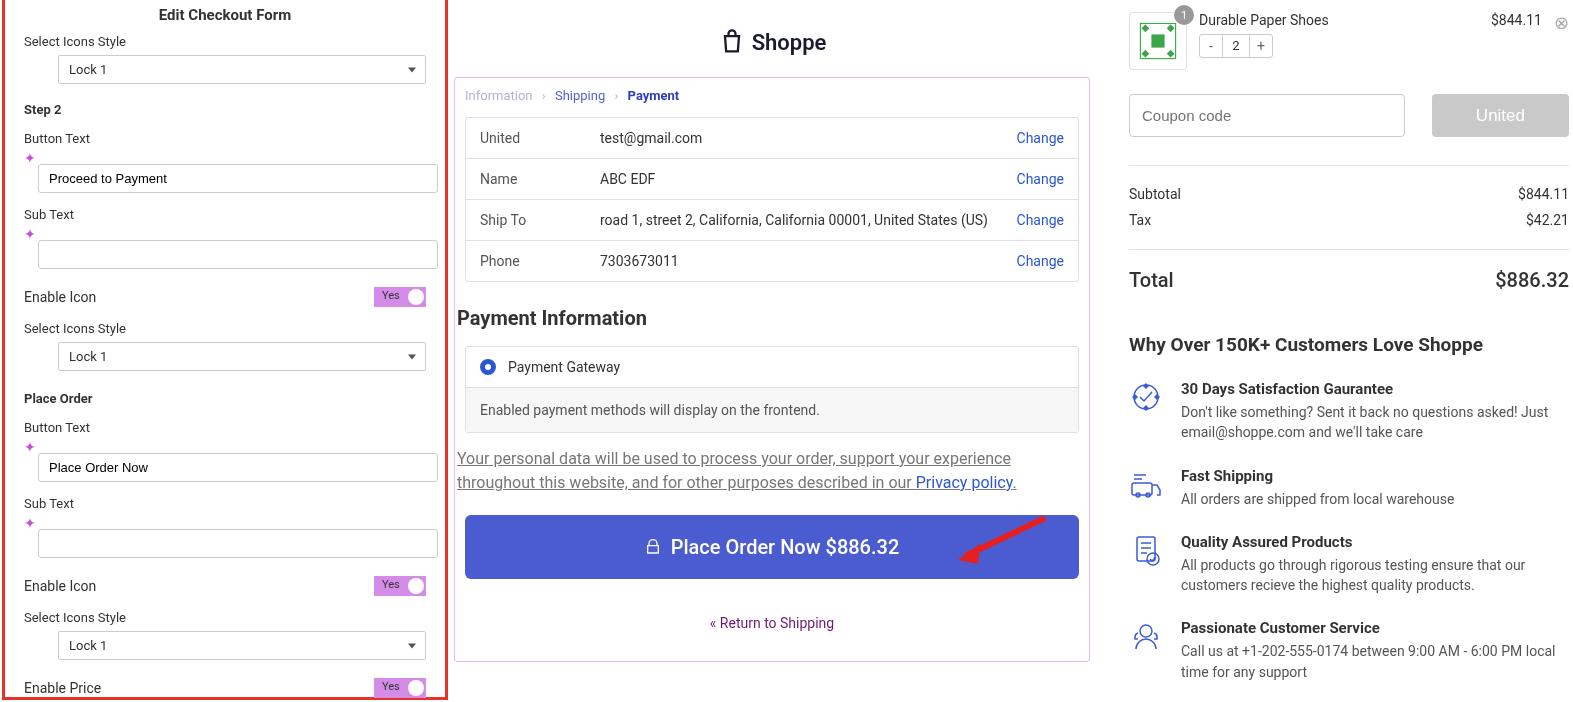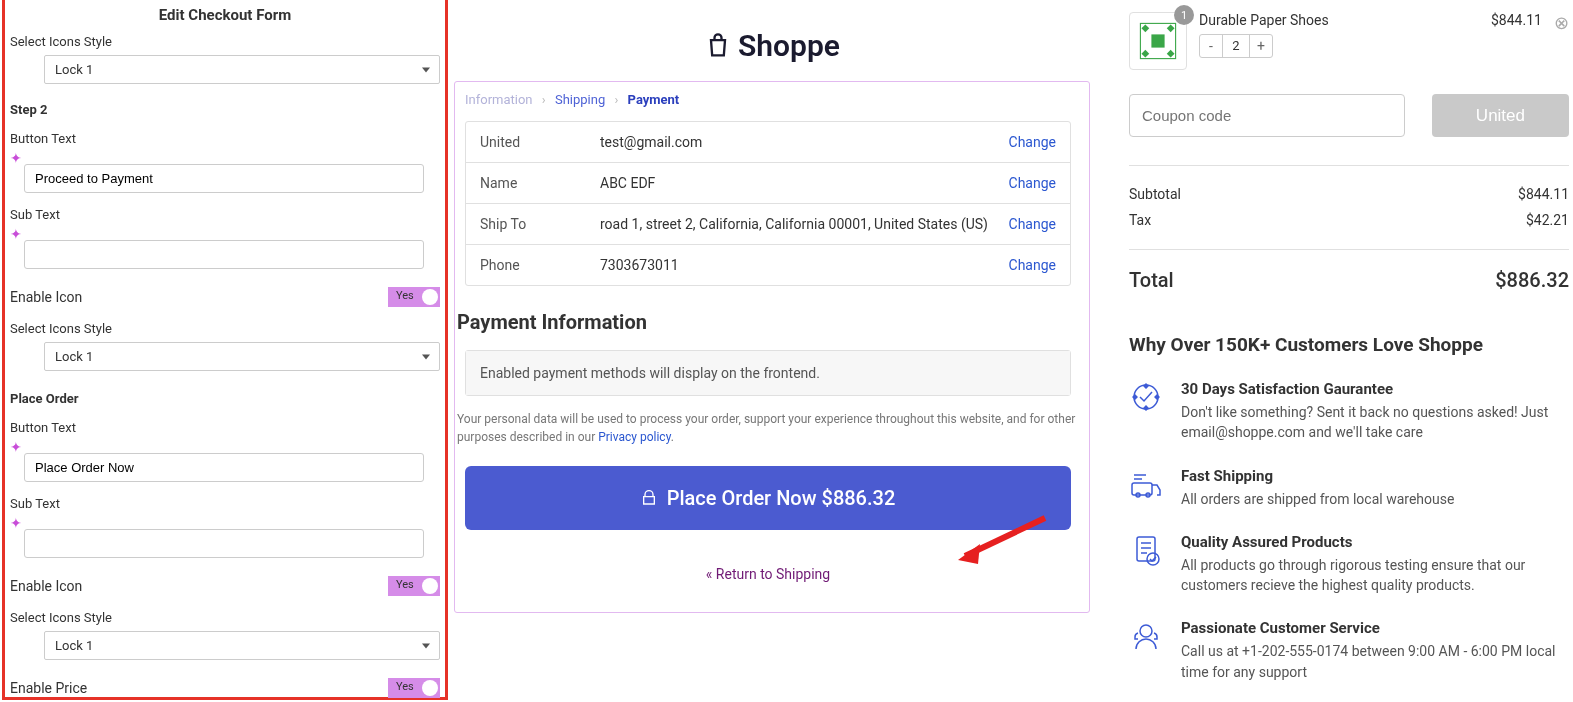--- a/index.html
+++ b/index.html
@@ -1,59 +1,59 @@
 <!DOCTYPE html>
 <html><head>
 <meta charset="utf-8">
 <style>
 * { box-sizing: border-box; margin: 0; padding: 0; }
 body { font-family: -apple-system, BlinkMacSystemFont, "Segoe UI", Roboto, Arial, sans-serif; font-size: 14px; color: #333; width: 1573px; height: 702px; position: relative; background: #fff; overflow: hidden; }
 
 .edit-panel { position: absolute; left: 2px; top: 0; width: 446px; height: 700px; border: 3px solid #e63228; border-top: none; }
 .edit-title { text-align: center; font-weight: bold; font-size: 15px; padding: 6px 0; }
-.edit-body { padding: 0 5px; }
+.edit-body { padding: 0 19px; }
 .form-label { font-size: 13px; color: #333; margin-top: 14px; display: block; }
 .form-label.first { margin-top: 4px; }
 .select-field { width: 100%; border: 1px solid #ccc; border-radius: 2px; padding: 6px 28px 6px 10px; font-size: 13px; margin-top: 6px; background: #fff; position: relative; cursor: pointer; }
 .select-wrap { position: relative; margin-top: 6px; margin-left: 34px; }
 .select-wrap .caret { position: absolute; right: 10px; top: 50%; transform: translateY(-50%); border-left: 4px solid transparent; border-right: 4px solid transparent; border-top: 5px solid #555; }
 .step-label { font-weight: bold; margin-top: 18px; font-size: 13px;}
 .sparkle { color: #c84dd8; margin-top: 4px; font-size: 14px; display:inline-block;}
 .input-field { width: 400px; border: 1px solid #ccc; border-radius: 3px; padding: 6px 10px; font-size: 13px; margin-left: 14px; margin-top: -2px; }
 .toggle-row { display: flex; justify-content: space-between; align-items: center; margin-top: 18px;}
 .toggle { width: 52px; height: 20px; background: #d58ce8; border-radius: 0; position: relative; cursor: pointer; }
 .toggle .knob { position: absolute; right: 2px; top: 2px; width: 16px; height: 16px; background: #fff; border-radius: 50%; }
 .toggle .txt { position: absolute; left: 8px; top: 2px; font-size: 11px; color: #333; }
 .section-label { font-weight: bold; margin-top: 20px; font-size: 13px; }
 
 .preview { position: absolute; left: 452px; top: 0; width: 640px; height: 702px; }
 .logo { text-align: center; padding: 28px 0 18px; }
-.logo-inner { display: inline-flex; align-items: center; font-size: 30px; font-weight: 600; color: #1b1b2f; gap: 6px; text-align: center;}
+.logo-inner { display: inline-flex; align-items: center; font-size: 22px; font-weight: 600; color: #1b1b2f; gap: 6px; text-align: center;}
 .logo-inner svg { width: 28px; height: 28px; }
 
-.checkout-box { margin: 0 2px; border: 1px solid #e2b9f0; border-radius: 3px; padding: 0 8px 30px 0; }
+.checkout-box { margin: 0 2px; border: 1px solid #e2b9f0; border-radius: 3px; padding: 0 0 30px 0; }
 .breadcrumb { padding: 10px 10px 14px 10px; font-size: 13px; }
 .breadcrumb .bc { color: #4f63d6; cursor: pointer; }
 .breadcrumb .bc.active { font-weight: bold; color: #2b3fbd; }
 .breadcrumb .bc.muted { color: #b3b3d9; }
 .breadcrumb .sep { color: #bbb; padding: 0 6px; }
 
 .summary-table { border: 1px solid #e0e0e0; border-radius: 3px; margin: 0 10px; background:#fff;}
 .summary-row { display: flex; border-bottom: 1px solid #e0e0e0; padding: 12px 14px; align-items: center; font-size: 14px; }
 .summary-row:last-child { border-bottom: none; }
 .summary-row .lbl { width: 120px; color: #555; }
 .summary-row .val { flex: 1; color: #333; }
 .summary-row .chg { color: #2b57d0; cursor: pointer; font-size: 14px;}
 
 .payment-h { font-size: 20px; font-weight: bold; margin: 24px 0 16px 2px; }
 .gateway-box { border: 1px solid #e0e0e0; border-radius: 3px; margin: 0 10px;}
 .gateway-head { display: flex; align-items: center; padding: 12px 14px; gap: 12px; border-bottom: 1px solid #e0e0e0;}
 .radio { width: 16px; height: 16px; border-radius: 50%; border: 5px solid #2b57d0; background: #fff; }
 .gateway-body { background: #f7f7f7; padding: 14px; color: #555; font-size: 14px;}
-.privacy { font-size: 12px; color: #777; line-height: 1.5; padding: 14px 2px 0 2px; }
+.privacy { font-size: 16px; color: #777; line-height: 1.5; padding: 14px 2px 0 2px; text-decoration: underline; }
 .privacy a { color: #2b57d0; text-decoration: none; }
 
 .place-btn { margin: 20px 10px 0 10px; background: #4b5bd0; color: #fff; text-align: center; padding: 20px 0; border-radius: 6px; font-size: 20px; font-weight: 500; cursor: pointer; display:flex; align-items:center; justify-content:center; gap:10px;}
 .return-link { text-align: center; margin-top: 36px; color: #701a75; font-size: 14px; cursor: pointer; }
 
 .cart-panel { position: absolute; right: 4px; top: 12px; width: 440px; }
 .cart-item { display: flex; align-items: flex-start; gap: 12px; }
 .thumb { width: 58px; height: 58px; border: 1px solid #e0e0e0; border-radius: 4px; position: relative; display:flex; align-items:center; justify-content:center; }
 .thumb svg { width: 44px; height: 44px;}
 .thumb .badge { position: absolute; top: -8px; right: -8px; width: 20px; height: 20px; background: #999; color: #fff; border-radius: 50%; font-size: 11px; display: flex; align-items: center; justify-content: center; }
@@ -191,20 +191,24 @@
       <div class="summary-row">
         <span class="lbl">Phone</span>
         <span class="val">7303673011</span>
         <span class="chg">Change</span>
       </div>
     </div>
 
     <div class="payment-h">Payment Information</div>
 
     <div class="gateway-box">
+      <div class="gateway-head">
+        <span class="radio"></span>
+        <span>Payment Gateway</span>
+      </div>
       <div class="gateway-body">Enabled payment methods will display on the frontend.</div>
     </div>
 
     <div class="privacy">
       <span>Your personal data will be used to process your order, support your experience throughout this website, and for other purposes described in our </span><a href="#">Privacy policy</a>.
     </div>
 
     <div class="place-btn">
       <svg width="16" height="18" viewBox="0 0 24 24">
           <path d="M6 10V7a6 6 0 1112 0v3 M4 10h16v11H4z" fill="none" stroke="#fff" stroke-width="2"></path>

